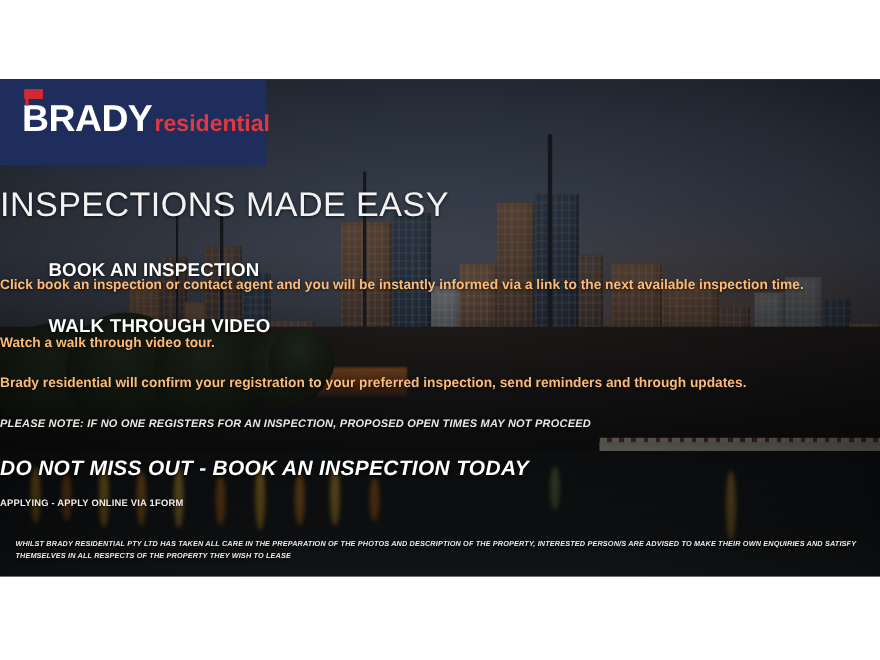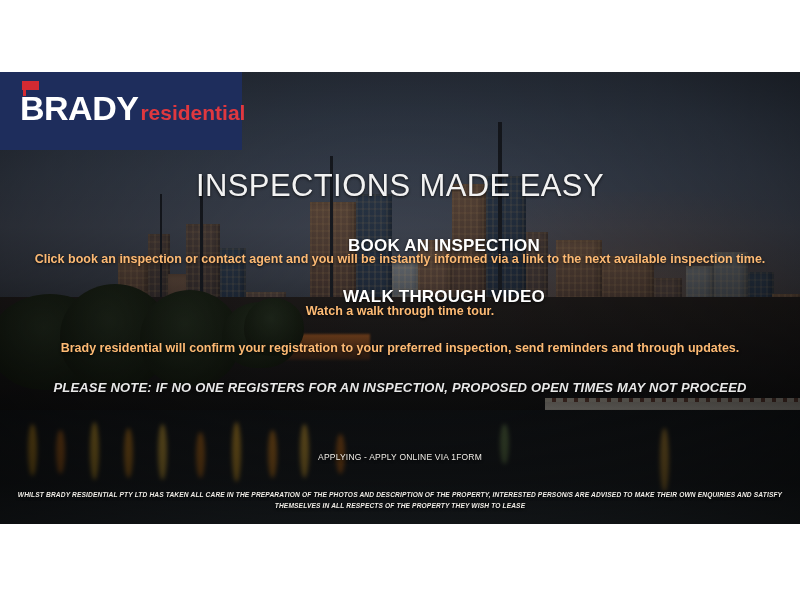--- a/index.html
+++ b/index.html
@@ -229,21 +229,20 @@
   }
 
   
   #overlay {
     position: absolute;
     left: 0; top: 0;
     width: 800px;
     height: 452px;
     z-index: 4;
     color: #ffffff;
-    text-align: center;
   }
   .t {
     position: absolute;
     left: 0;
     width: 800px;
     text-shadow: 0 1px 3px rgba(0,0,0,0.75);
   }
   .hero {
     top: 96px;
     font-size: 31px;
@@ -266,37 +265,37 @@
   }
   .h-book   { top: 164px; }
   .b-book   { top: 180px; }
   .h-video  { top: 215px; }
   .b-video  { top: 232px; }
   .h-stay   { top: 253px; }
   .b-stay   { top: 269px; }
 
   .note {
     top: 308px;
-    font-size: 13px;
+    font-size: 10px;
     font-weight: bold;
     font-style: italic;
     letter-spacing: 0.2px;
     color: #e8e8e8;
   }
   .cta {
     top: 344px;
     font-size: 19px;
     font-weight: bold;
     font-style: italic;
     letter-spacing: 0.3px;
     color: #ffffff;
   }
   .fine {
     font-size: 8.5px;
-    font-weight: normal;
+    font-weight: bold;
     letter-spacing: 0.2px;
     line-height: 11px;
     color: #f0ede7;
   }
   .f-apply { top: 380px; }
   .f-lease { top: 390px; }
 
   .disclaimer {
     top: 417px;
     font-size: 6.6px;
@@ -439,26 +438,27 @@
     </div>
 
     <div id="overlay">
 
       <div class="t hero">INSPECTIONS MADE EASY</div>
 
       <div class="t sec-head h-book">BOOK AN INSPECTION</div>
       <div class="t sec-body b-book">Click book an inspection  or contact  agent and you will be instantly  informed via a link  to the next available  inspection time.</div>
 
       <div class="t sec-head h-video">WALK THROUGH VIDEO</div>
-      <div class="t sec-body b-video">Watch a walk through time tour.</div>
+      <div class="t sec-body b-video">Watch a walk through video tour.</div>
 
       <div class="t sec-body b-stay">Brady residential will confirm your registration to your preferred inspection,  send reminders and through updates.</div>
 
       <div class="t note">PLEASE NOTE:  IF NO ONE REGISTERS FOR AN INSPECTION, PROPOSED OPEN TIMES MAY NOT PROCEED</div>
 
+      <div class="t cta">DO NOT MISS OUT -  BOOK AN INSPECTION TODAY</div>
 
       <div class="t fine f-apply">APPLYING - APPLY ONLINE VIA 1FORM</div>
 
       <div class="t disclaimer">WHILST  BRADY  RESIDENTIAL   PTY LTD HAS TAKEN ALL CARE  IN THE PREPARATION  OF THE PHOTOS AND DESCRIPTION   OF THE PROPERTY,  INTERESTED   PERSON/S ARE ADVISED  TO MAKE THEIR  OWN ENQUIRIES  AND SATISFY THEMSELVES  IN ALL RESPECTS  OF THE PROPERTY THEY WISH  TO LEASE</div>
     </div>
 
   </div>
 </div>
 
 </body></html>

